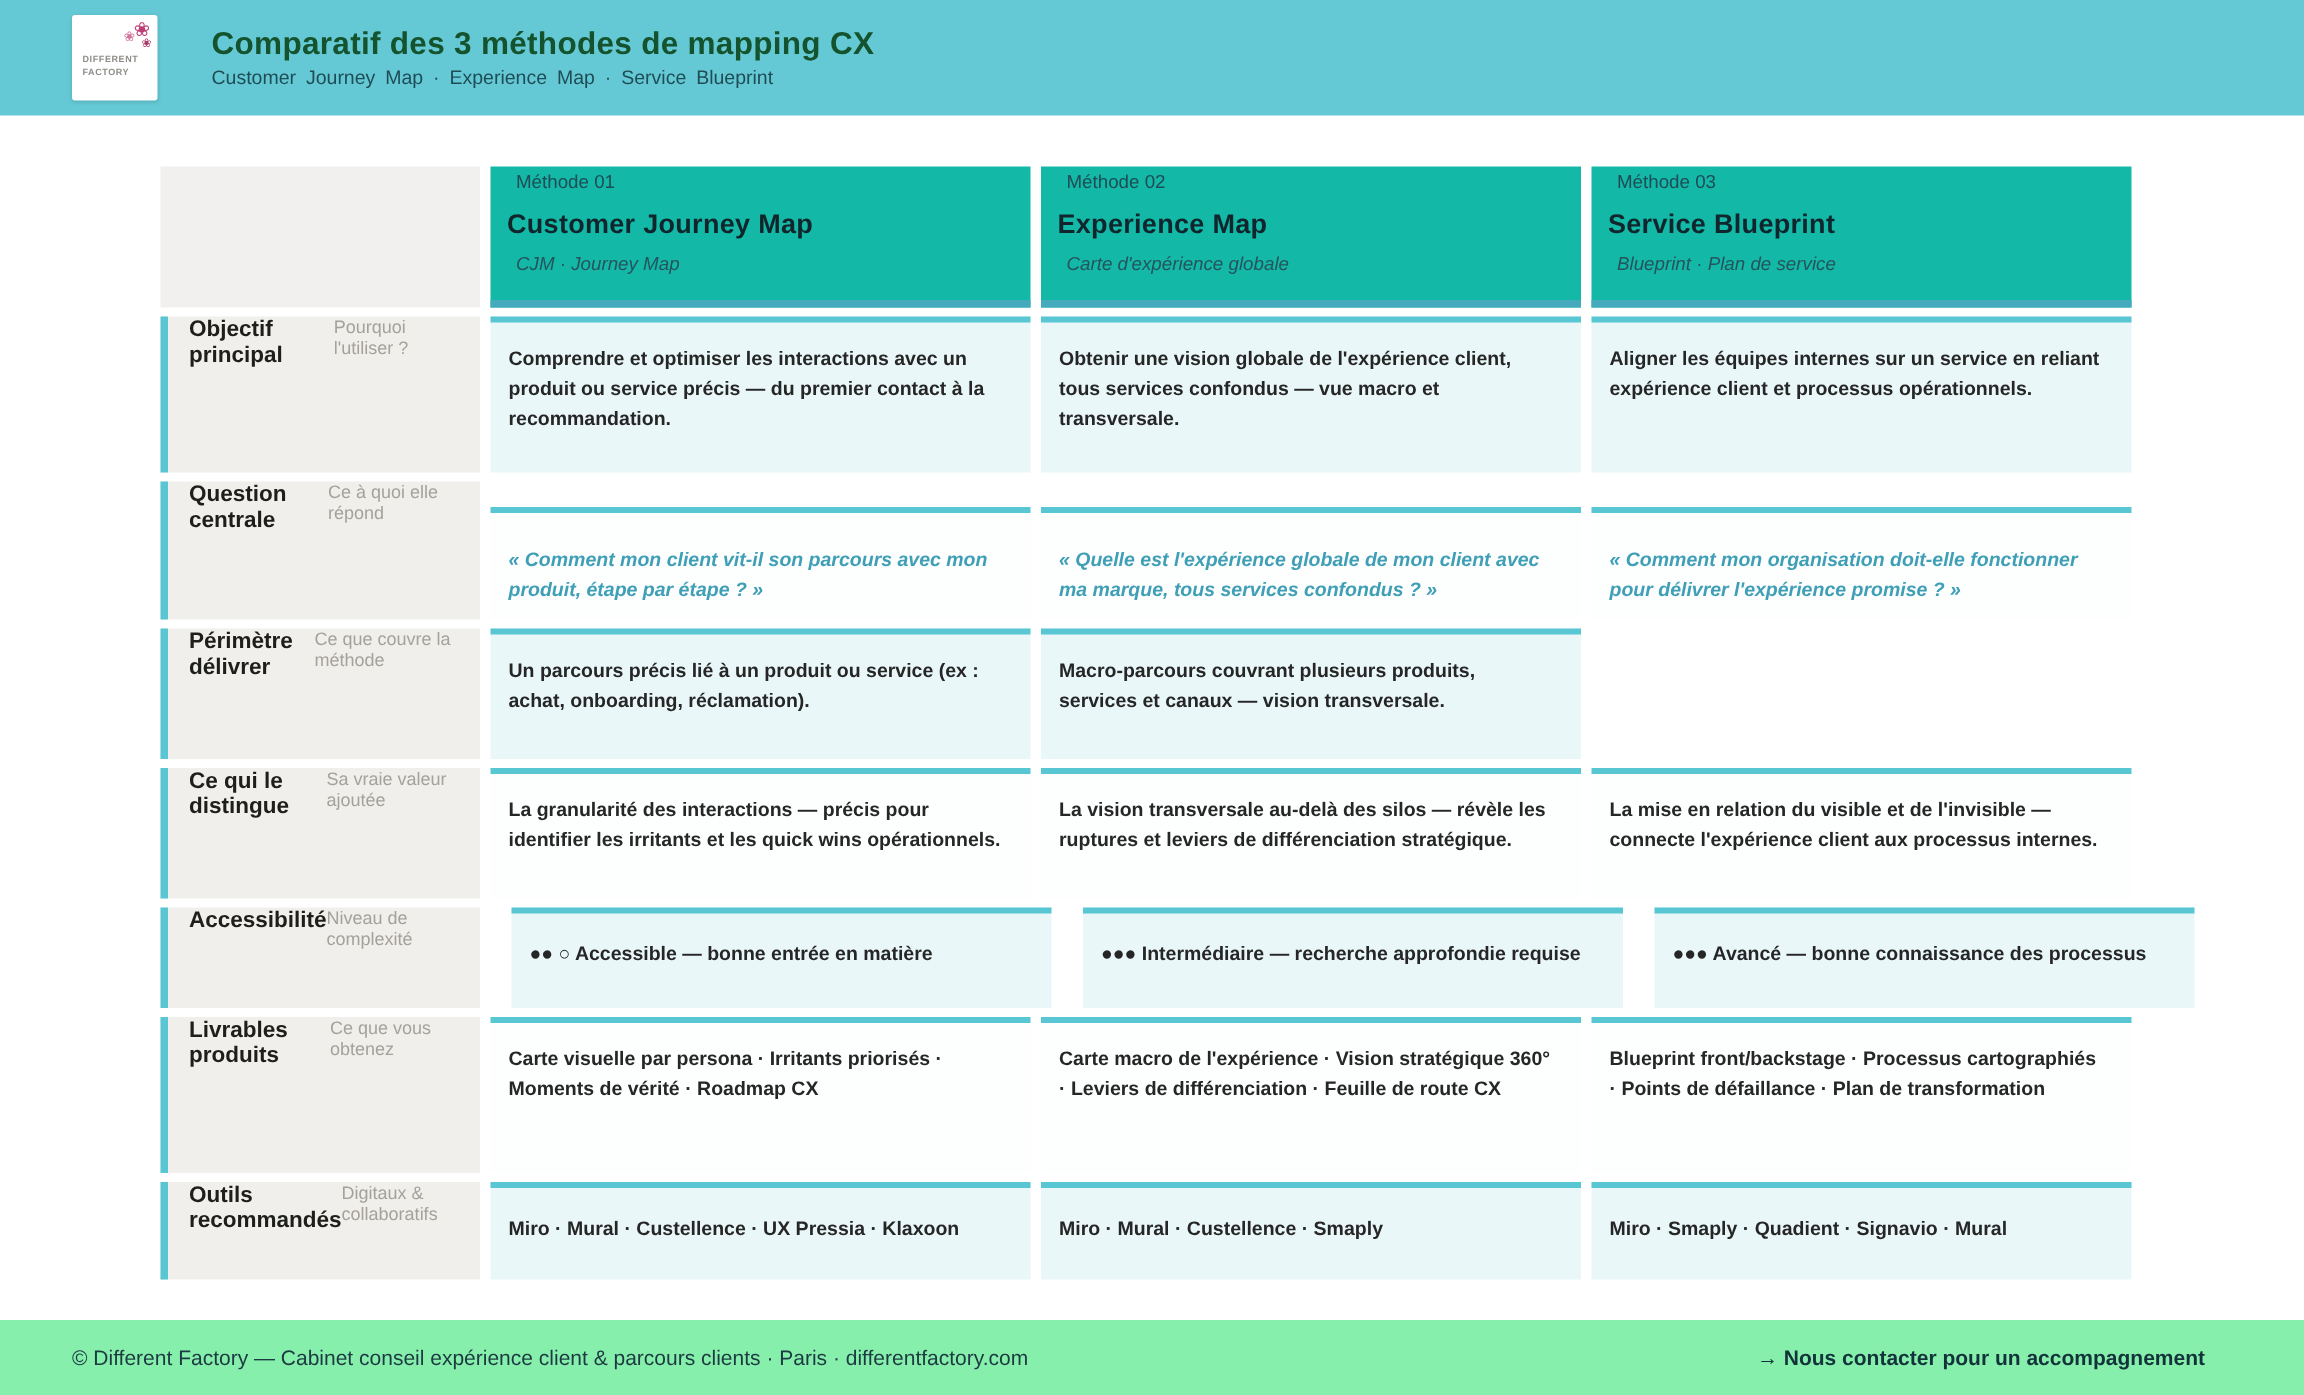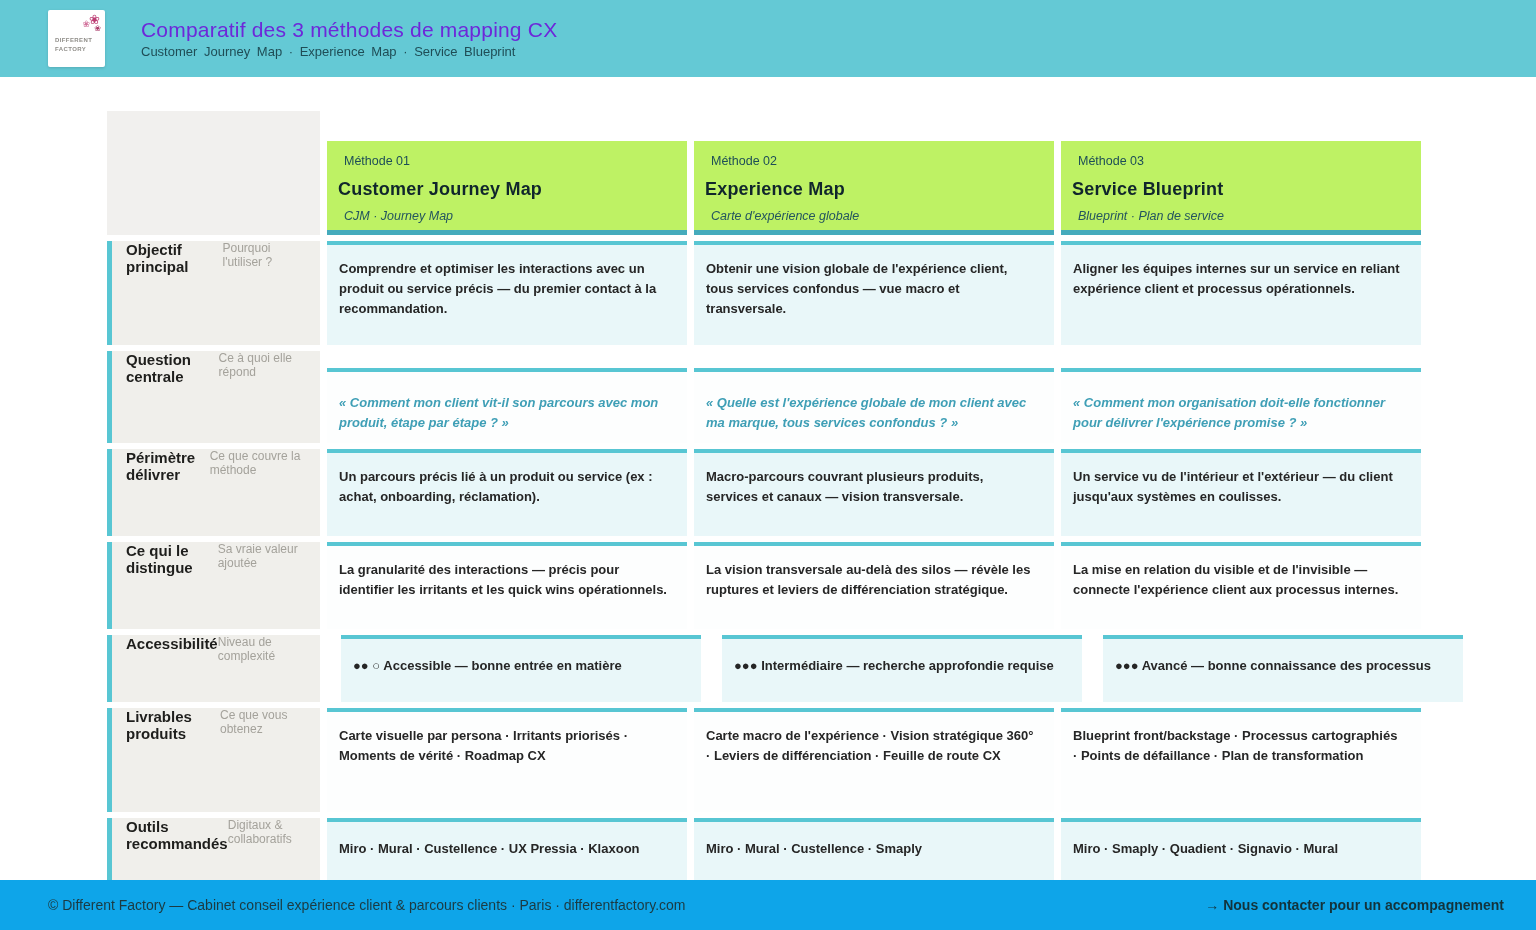--- a/index.html
+++ b/index.html
@@ -33,41 +33,40 @@
     font-size:6px; letter-spacing:.4px;
     color:#8f8d88; font-weight:bold; line-height:1.45;
   }
   .logo-flowers { position:absolute; right:3px; top:2px; width:26px; height:26px; }
   .logo-flowers span { position:absolute; color:#bc3e74; }
   .logo-flowers .f1 { font-size:13px; right:2px; top:0; }
   .logo-flowers .f2 { font-size:9px; right:12px; top:7px; color:#d2739c; }
   .logo-flowers .f3 { font-size:8px; right:1px; top:12px; color:#a93868; }
   .topbar-titles { display:flex; flex-direction:column; }
   .page-title {
-    font-size:21px; font-weight:normal; color:#6d28d9; letter-spacing:.2px;text-align:center;
+    font-size:21px; font-weight:bold; color:#14532d; letter-spacing:.2px;text-align:center;
   }
   .page-subtitle {
     font-size:13px; color:#1f4d56; margin-top:2px; word-spacing:3px;
   }
 
   
   .table-wrap { position:absolute; left:107px; top:111px; width:1314px; }
   .grid-row {
     display:grid;
     grid-template-columns:213px 360px 360px 360px;
     column-gap:7px;
     margin-bottom:6px;
   }
   .corner-cell { background:#f1f0ee; }
   .col-header {
-    background:#bef264;
+    background:#14b8a6;
     border-bottom:5px solid #45abbc;
     height:94px;
-    padding:13px 18px 0 17px;
-    margin-top:30px;
+    padding:3px 18px 0 17px;
   }
   .method-no { font-size:12.5px; color:#1d4d57; margin-bottom:11px; }
   .method-name { font-size:18px; font-weight:bold; color:#10262c; margin-left:-6px; margin-bottom:9px; letter-spacing:.2px; }
   .method-tagline { font-size:12.5px; font-style:italic; color:#24555e; }
 
   .trow { margin-bottom:6px; }
   .label-cell {
     background:#f0efeb;
     border-left:5px solid #58c6d3;
     padding:0 18px 0 14px;
@@ -94,23 +93,23 @@
   .trow:nth-of-type(4) { min-height:87px; }
   .trow:nth-of-type(5) { min-height:67px;gap:21px; }
   .trow:nth-of-type(6) { min-height:104px; }
   .trow:nth-of-type(7) { min-height:65px; }
   .trow:nth-of-type(5) .cell, .trow:nth-of-type(7) .cell { padding-top:17px; }
 
   
   .footer {
     position:absolute; left:0; bottom:0;
     width:100%; height:50px;
-    background:#0ea5e9;
+    background:#86efac;
     display:flex; align-items:center; justify-content:space-between;
-    padding:0 32px 0 48px;
+    padding:0 66px 0 48px;
   }
   .footer-left { font-size:14px; color:#1c3a41; }
   .footer-right { font-size:14px; font-weight:bold; color:#13333b; cursor:pointer; }
 </style>
 </head>
 <body>
 
 <header class="topbar">
   <div class="logo">
     <div class="logo-flowers">
@@ -172,21 +171,20 @@
         <div class="cell">« Quelle est l'expérience globale de mon client avec ma marque, tous services confondus ? »</div>
         <div class="cell">« Comment mon organisation doit-elle fonctionner pour délivrer l'expérience promise ? »</div>
       </div>
       <div class="grid-row trow alt">
         <div class="label-cell">
           <div class="row-label">Périmètre délivrer</div>
           <div class="row-sublabel">Ce que couvre la méthode</div>
         </div>
         <div class="cell">Un parcours précis lié à un produit ou service (ex : achat, onboarding, réclamation).</div>
         <div class="cell">Macro-parcours couvrant plusieurs produits, services et canaux — vision transversale.</div>
-        <div class="cell">Un service vu de l'intérieur et l'extérieur — du client jusqu'aux systèmes en coulisses.</div>
       </div>
       <div class="grid-row trow">
         <div class="label-cell">
           <div class="row-label">Ce qui le distingue</div>
           <div class="row-sublabel">Sa vraie valeur ajoutée</div>
         </div>
         <div class="cell">La granularité des interactions — précis pour identifier les irritants et les quick wins opérationnels.</div>
         <div class="cell">La vision transversale au-delà des silos — révèle les ruptures et leviers de différenciation stratégique.</div>
         <div class="cell">La mise en relation du visible et de l'invisible — connecte l'expérience client aux processus internes.</div>
       </div>

